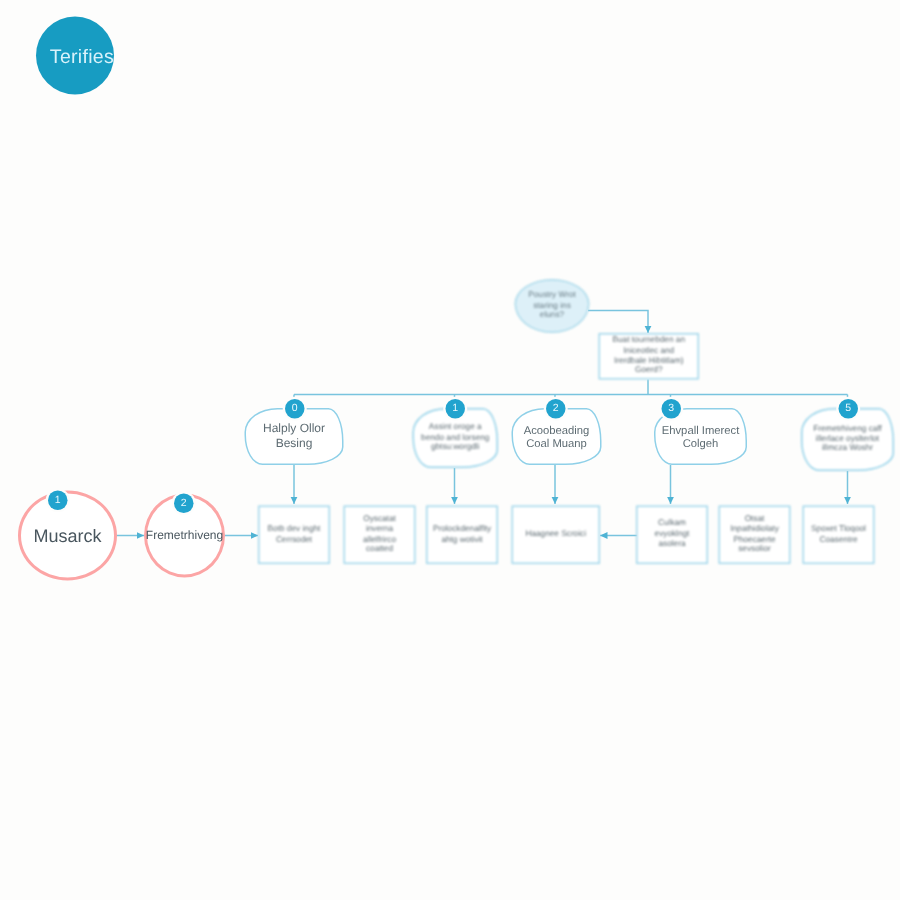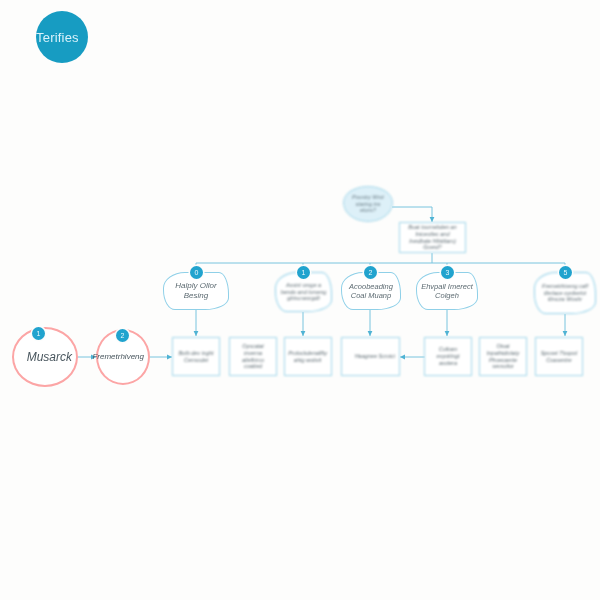--- a/index.html
+++ b/index.html
@@ -9,33 +9,32 @@
     font-family:"Liberation Sans", sans-serif;
     overflow:hidden;
     position:relative;
   }
   #canvas{position:absolute;inset:0;width:600px;height:600px;}
 
   .logo-badge{
     position:absolute;left:24px;top:11px;
     width:52px;height:52px;border-radius:50%;
     background:#179cc2;
-    display:flex;align-items:center;justify-content:flex-start;
-    color:#d9f2fb;font-size:13px;letter-spacing:.2px;margin-left:12px;
+    display:flex;align-items:center;justify-content:flex-end;
+    color:#d9f2fb;font-size:13px;letter-spacing:.2px;
   }
 
   .node{
     position:absolute;
     box-sizing:border-box;
-    display:flex;align-items:center;justify-content:flex-end;
+    display:flex;align-items:center;justify-content:center;
     text-align:center;
     color:#5d6b72;
     background:#ffffff;
     line-height:1.25;
-    font-style:italic;
   }
   .node.circle{
     border:2px solid #fca5a5;
     border-radius:50%;
     color:#49565e;
   }
   .node.rect{
     border:1px solid #9fd6ea;
   }
   .node.cloudy{
@@ -140,21 +139,21 @@
   <span>1</span>
 </div>
 
 <div class="node cloudy blur-soft" style="left:341px;top:272px;width:60px;height:38px;font-size:7.5px;">
   <span class="txt">Acoobeading Coal Muanp</span>
 </div>
 <div class="badge" style="left:364px;top:266px;">
   <span>2</span>
 </div>
 
-<div class="node cloudy blur-soft" style="left:416px;top:272px;width:62px;height:38px;font-size:7.5px;">
+<div class="node cloudy blur-soft" style="left:436px;top:272px;width:62px;height:38px;font-size:7.5px;">
   <span class="txt">Ehvpall Imerect Colgeh</span>
 </div>
 <div class="badge" style="left:441px;top:266px;">
   <span>3</span>
 </div>
 
 <div class="node cloudy blur" style="left:534px;top:272px;width:62px;height:42px;font-size:5.5px;">
   <span class="txt">Fremetrhiveng caff illerlace oyslterlot illmcza Woshr</span>
 </div>
 <div class="badge" style="left:559px;top:266px;">

